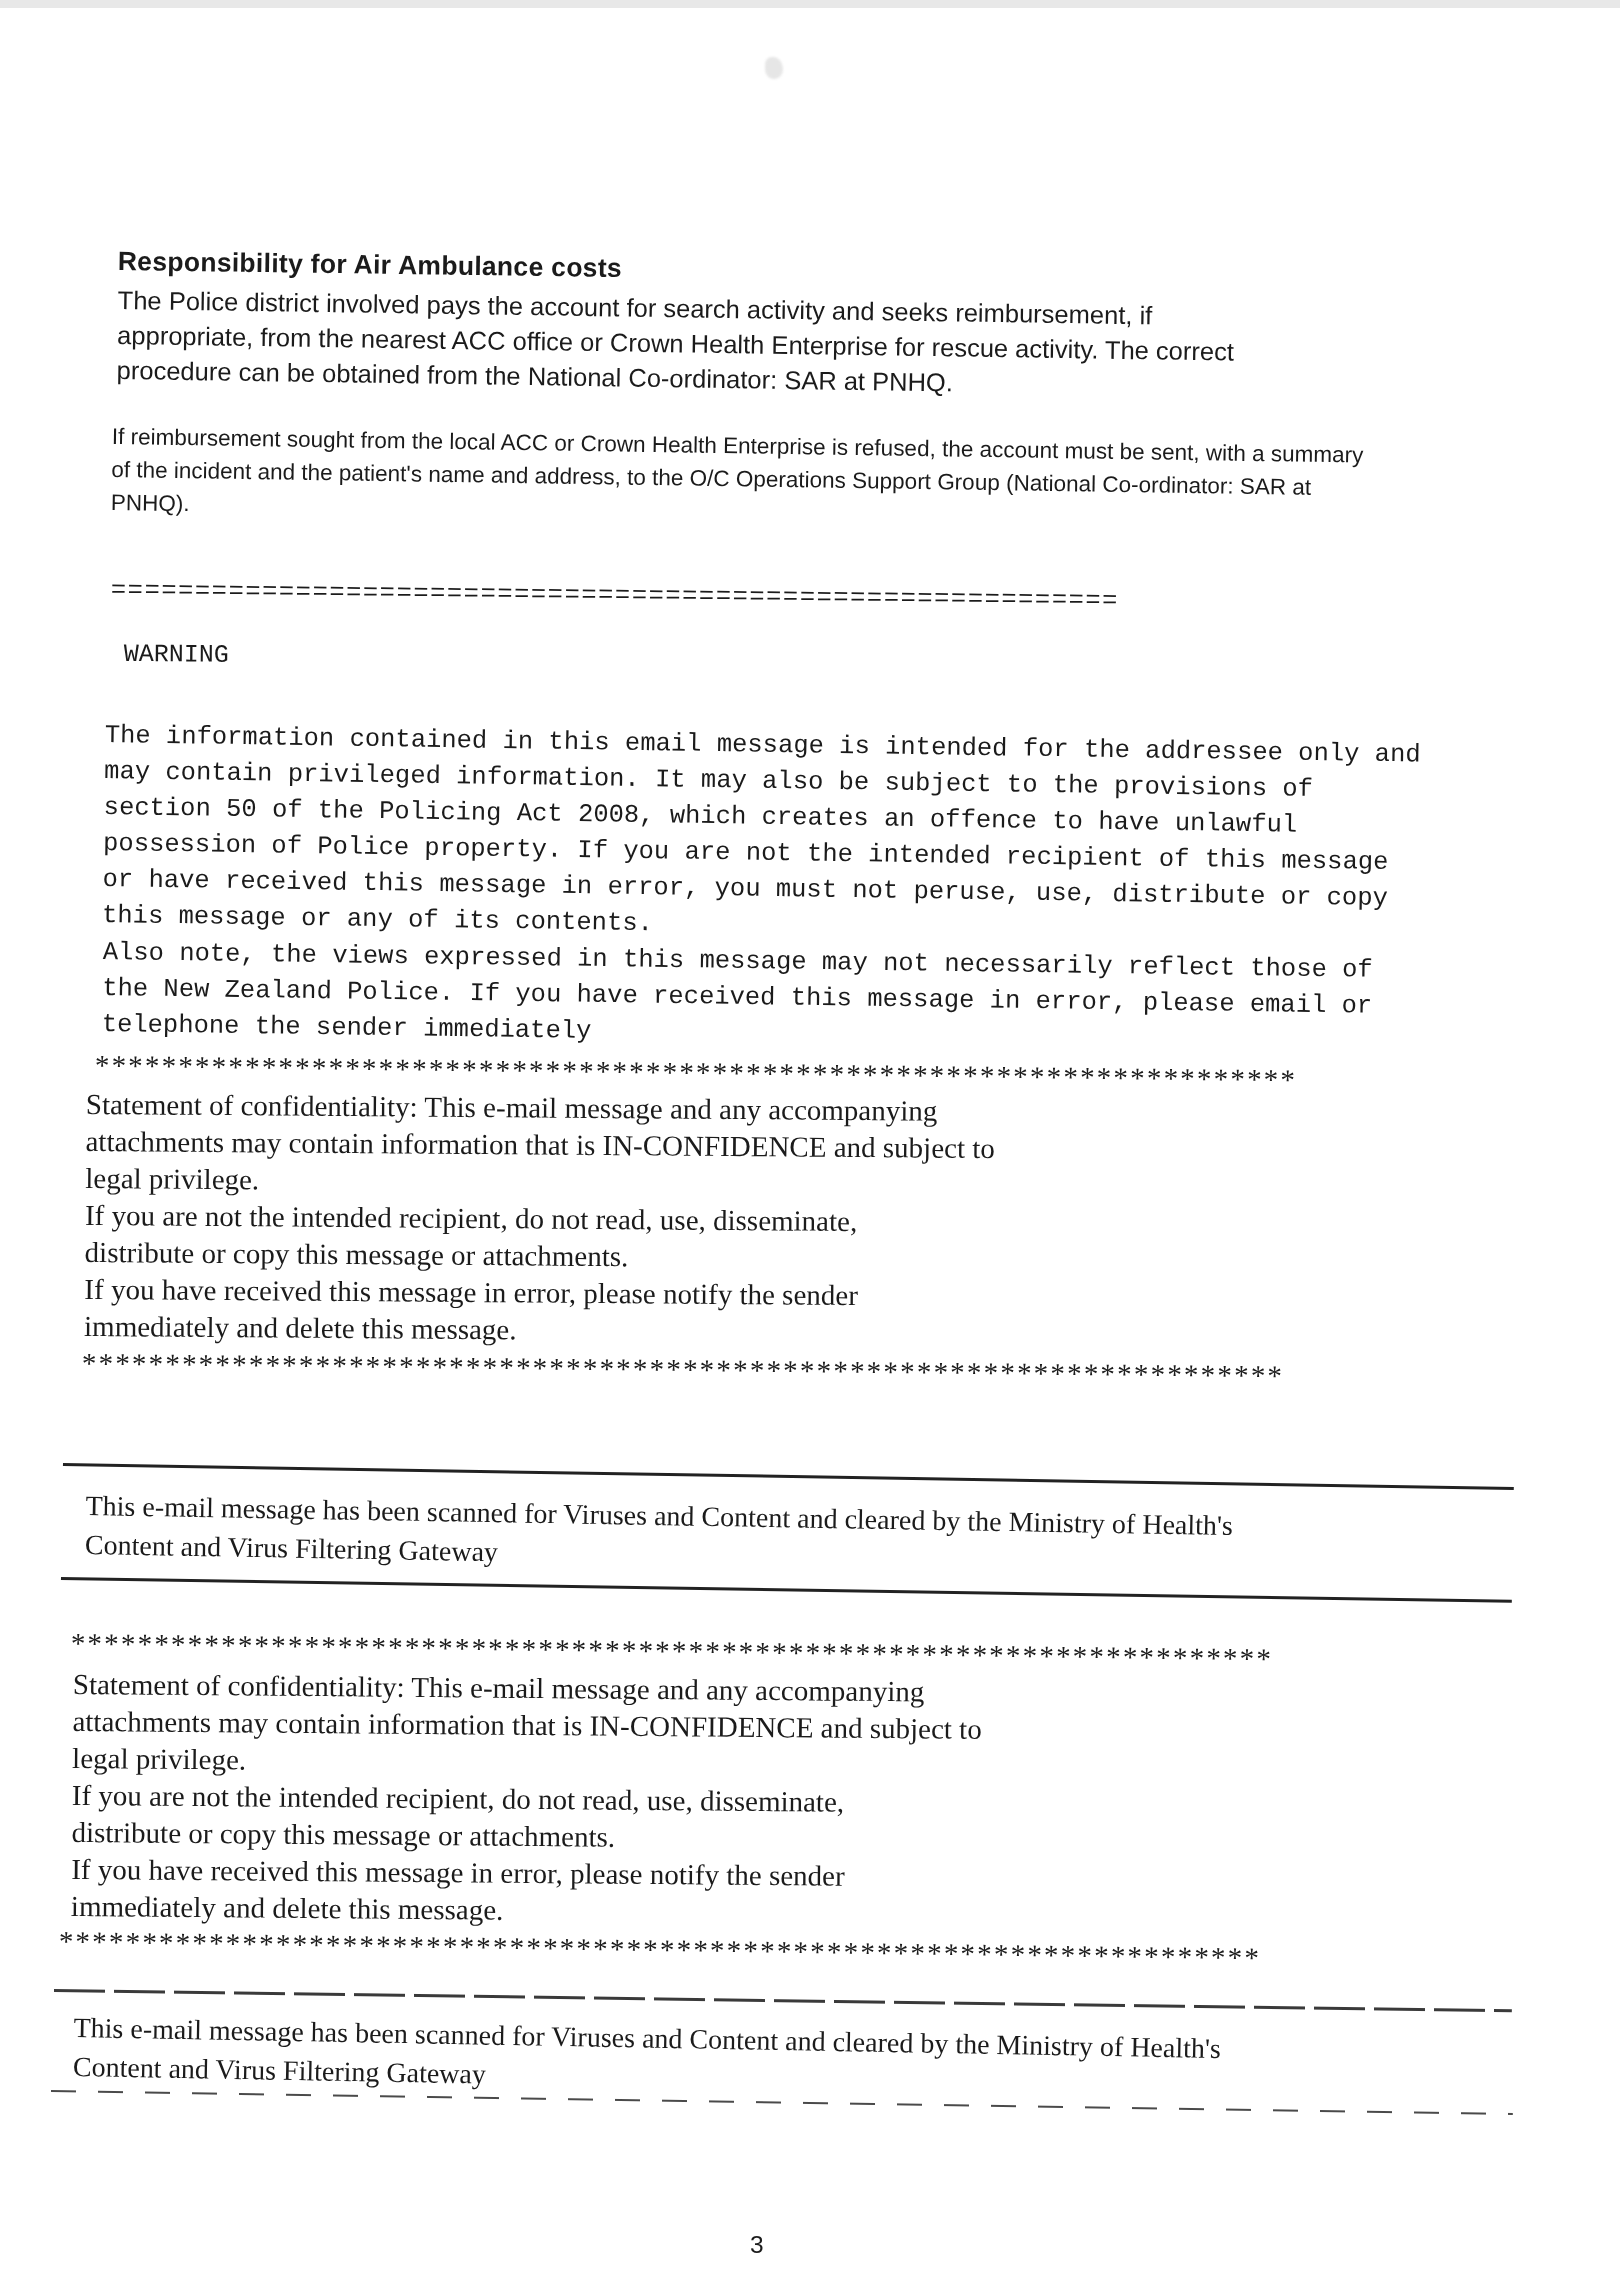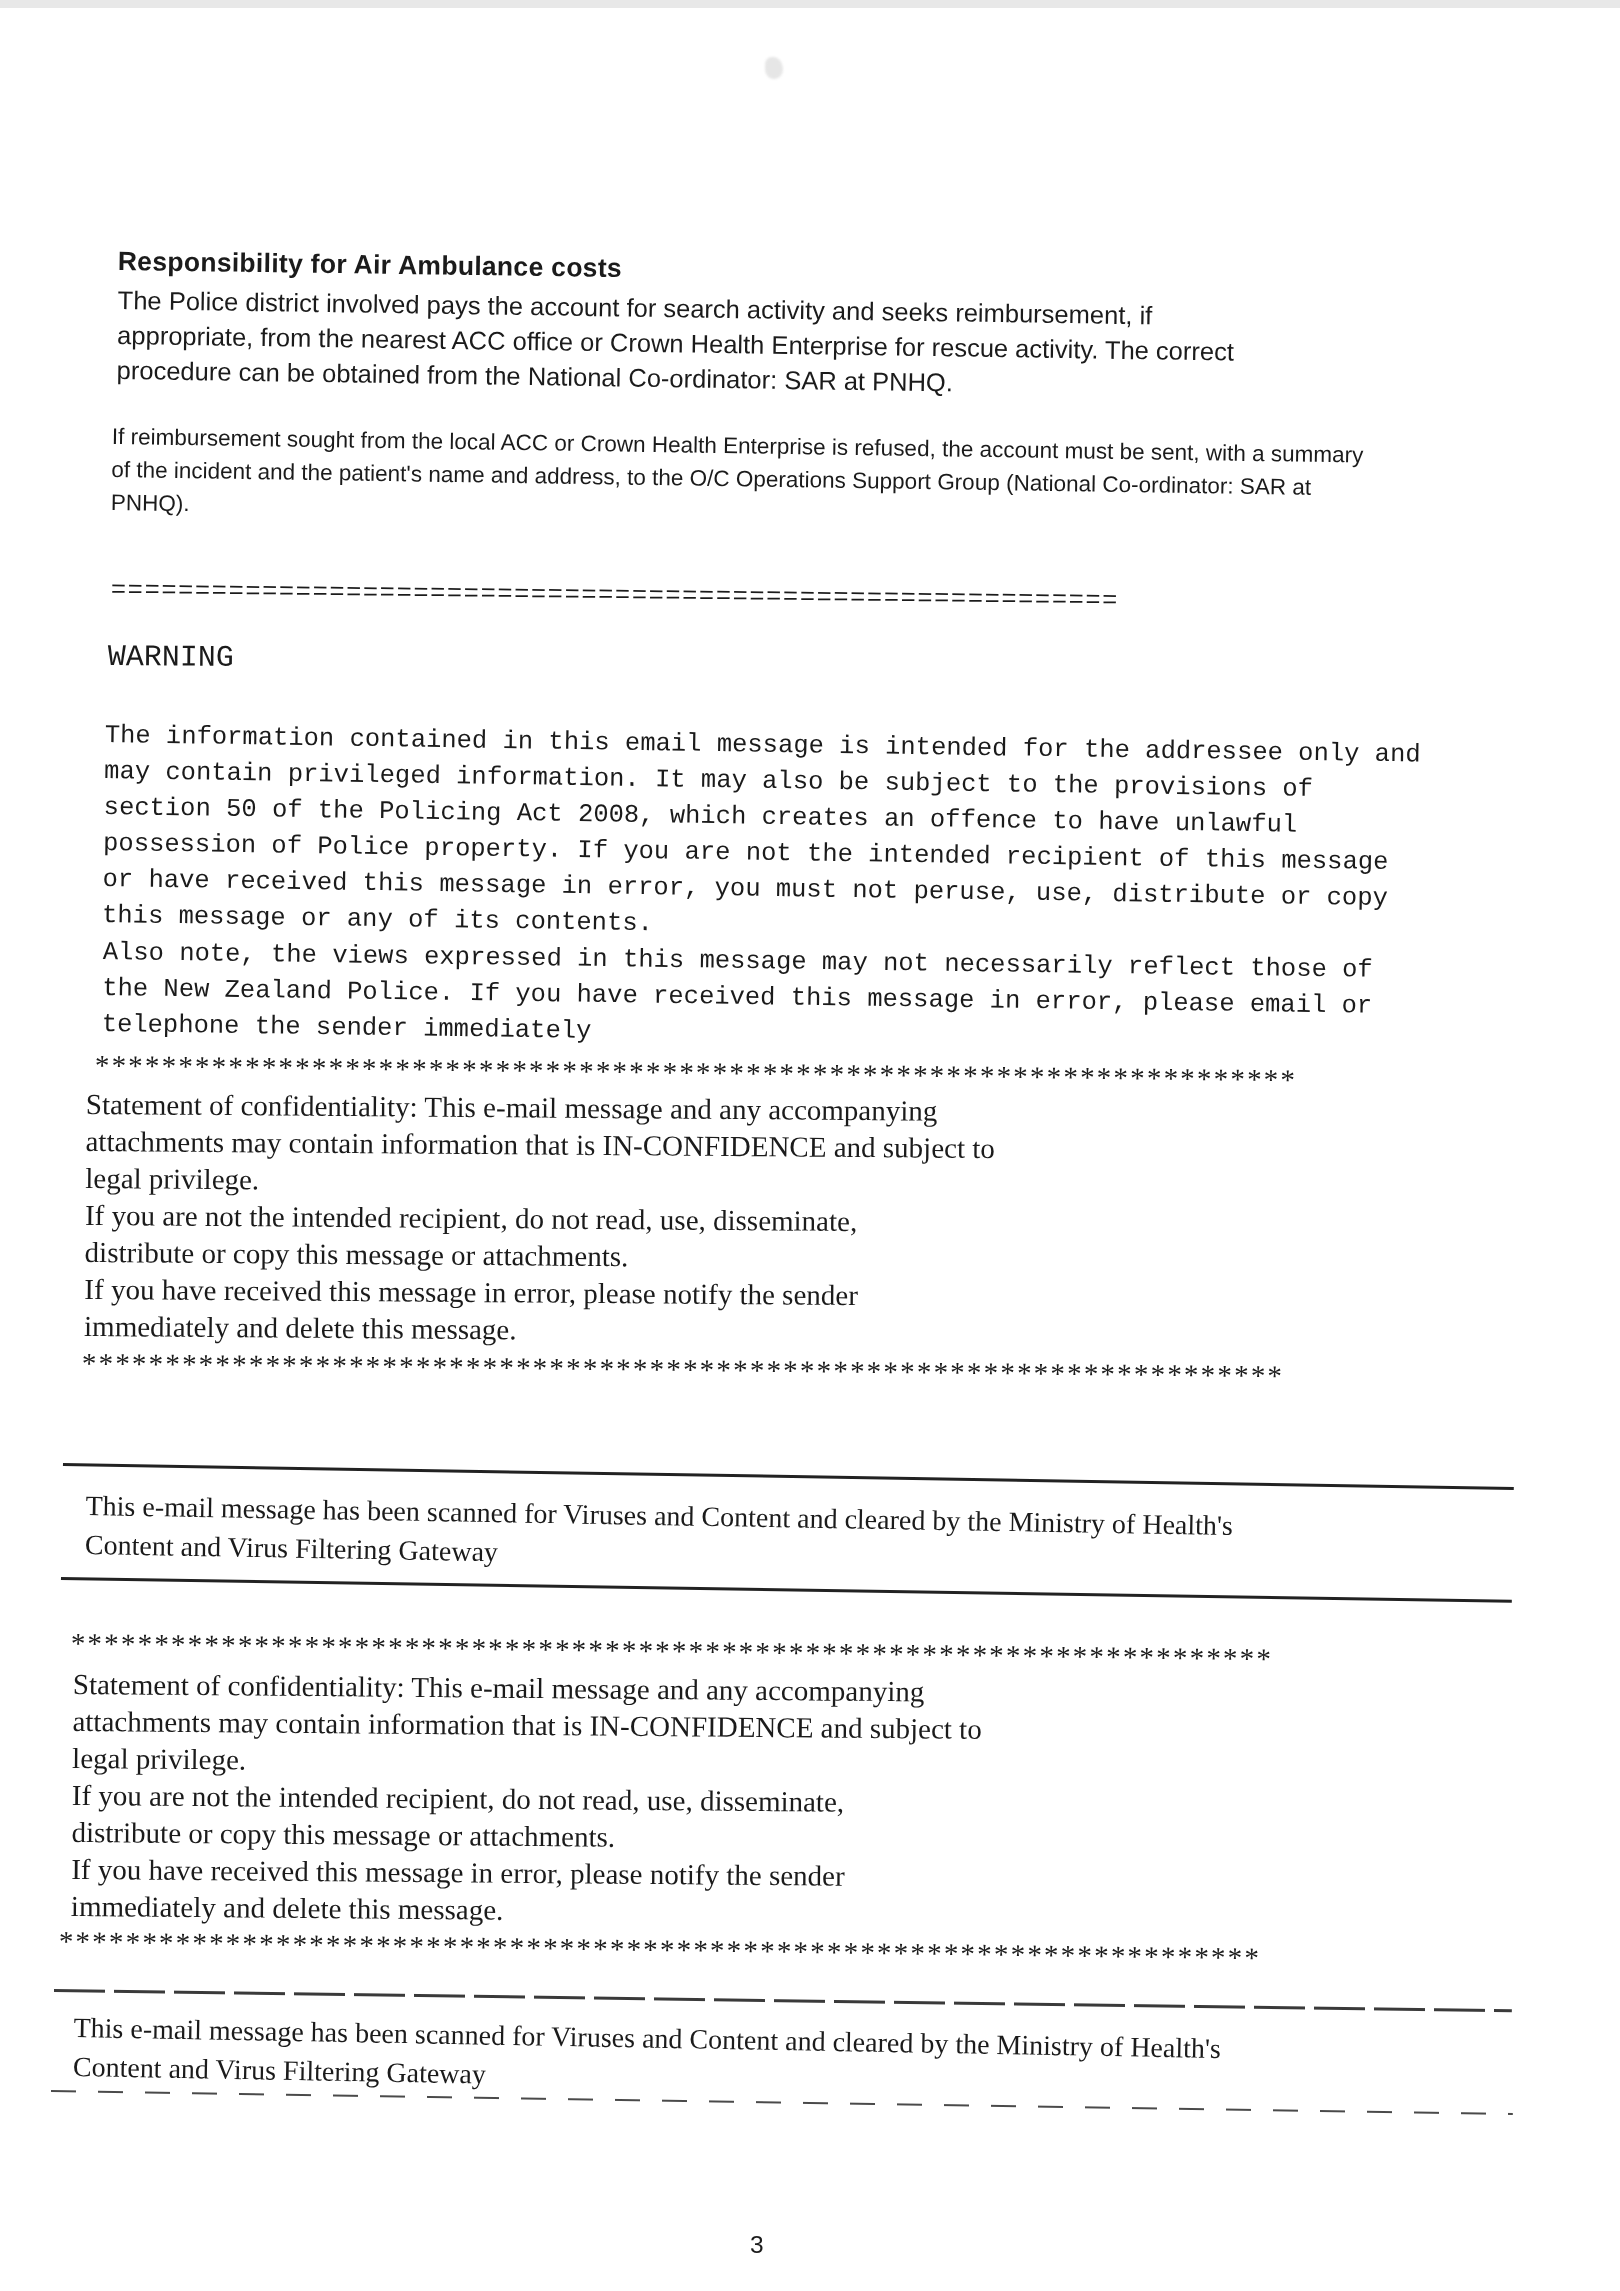--- a/index.html
+++ b/index.html
@@ -33,22 +33,22 @@
     left: 112px; top: 412px;
     font-size: 22.5px; line-height: 33px;
     transform: rotate(0.85deg);
   }
   .equals-divider {
     left: 111px; top: 568px;
     font-size: 25.5px; letter-spacing: 1.5px;
     transform: rotate(0.6deg);
   }
   .warning-title {
-    left: 108px; top: 632px;
-    font-size: 30px;
+    left: 124px; top: 632px;
+    font-size: 25px;
     transform: rotate(0.4deg);
   }
   .warning-para-1 {
     left: 105px; top: 710px;
     font-size: 25.5px; line-height: 36px;
     transform: rotate(0.85deg);
   }
   .warning-para-2 {
     left: 103px; top: 927px;
     font-size: 25.5px; line-height: 36px;

